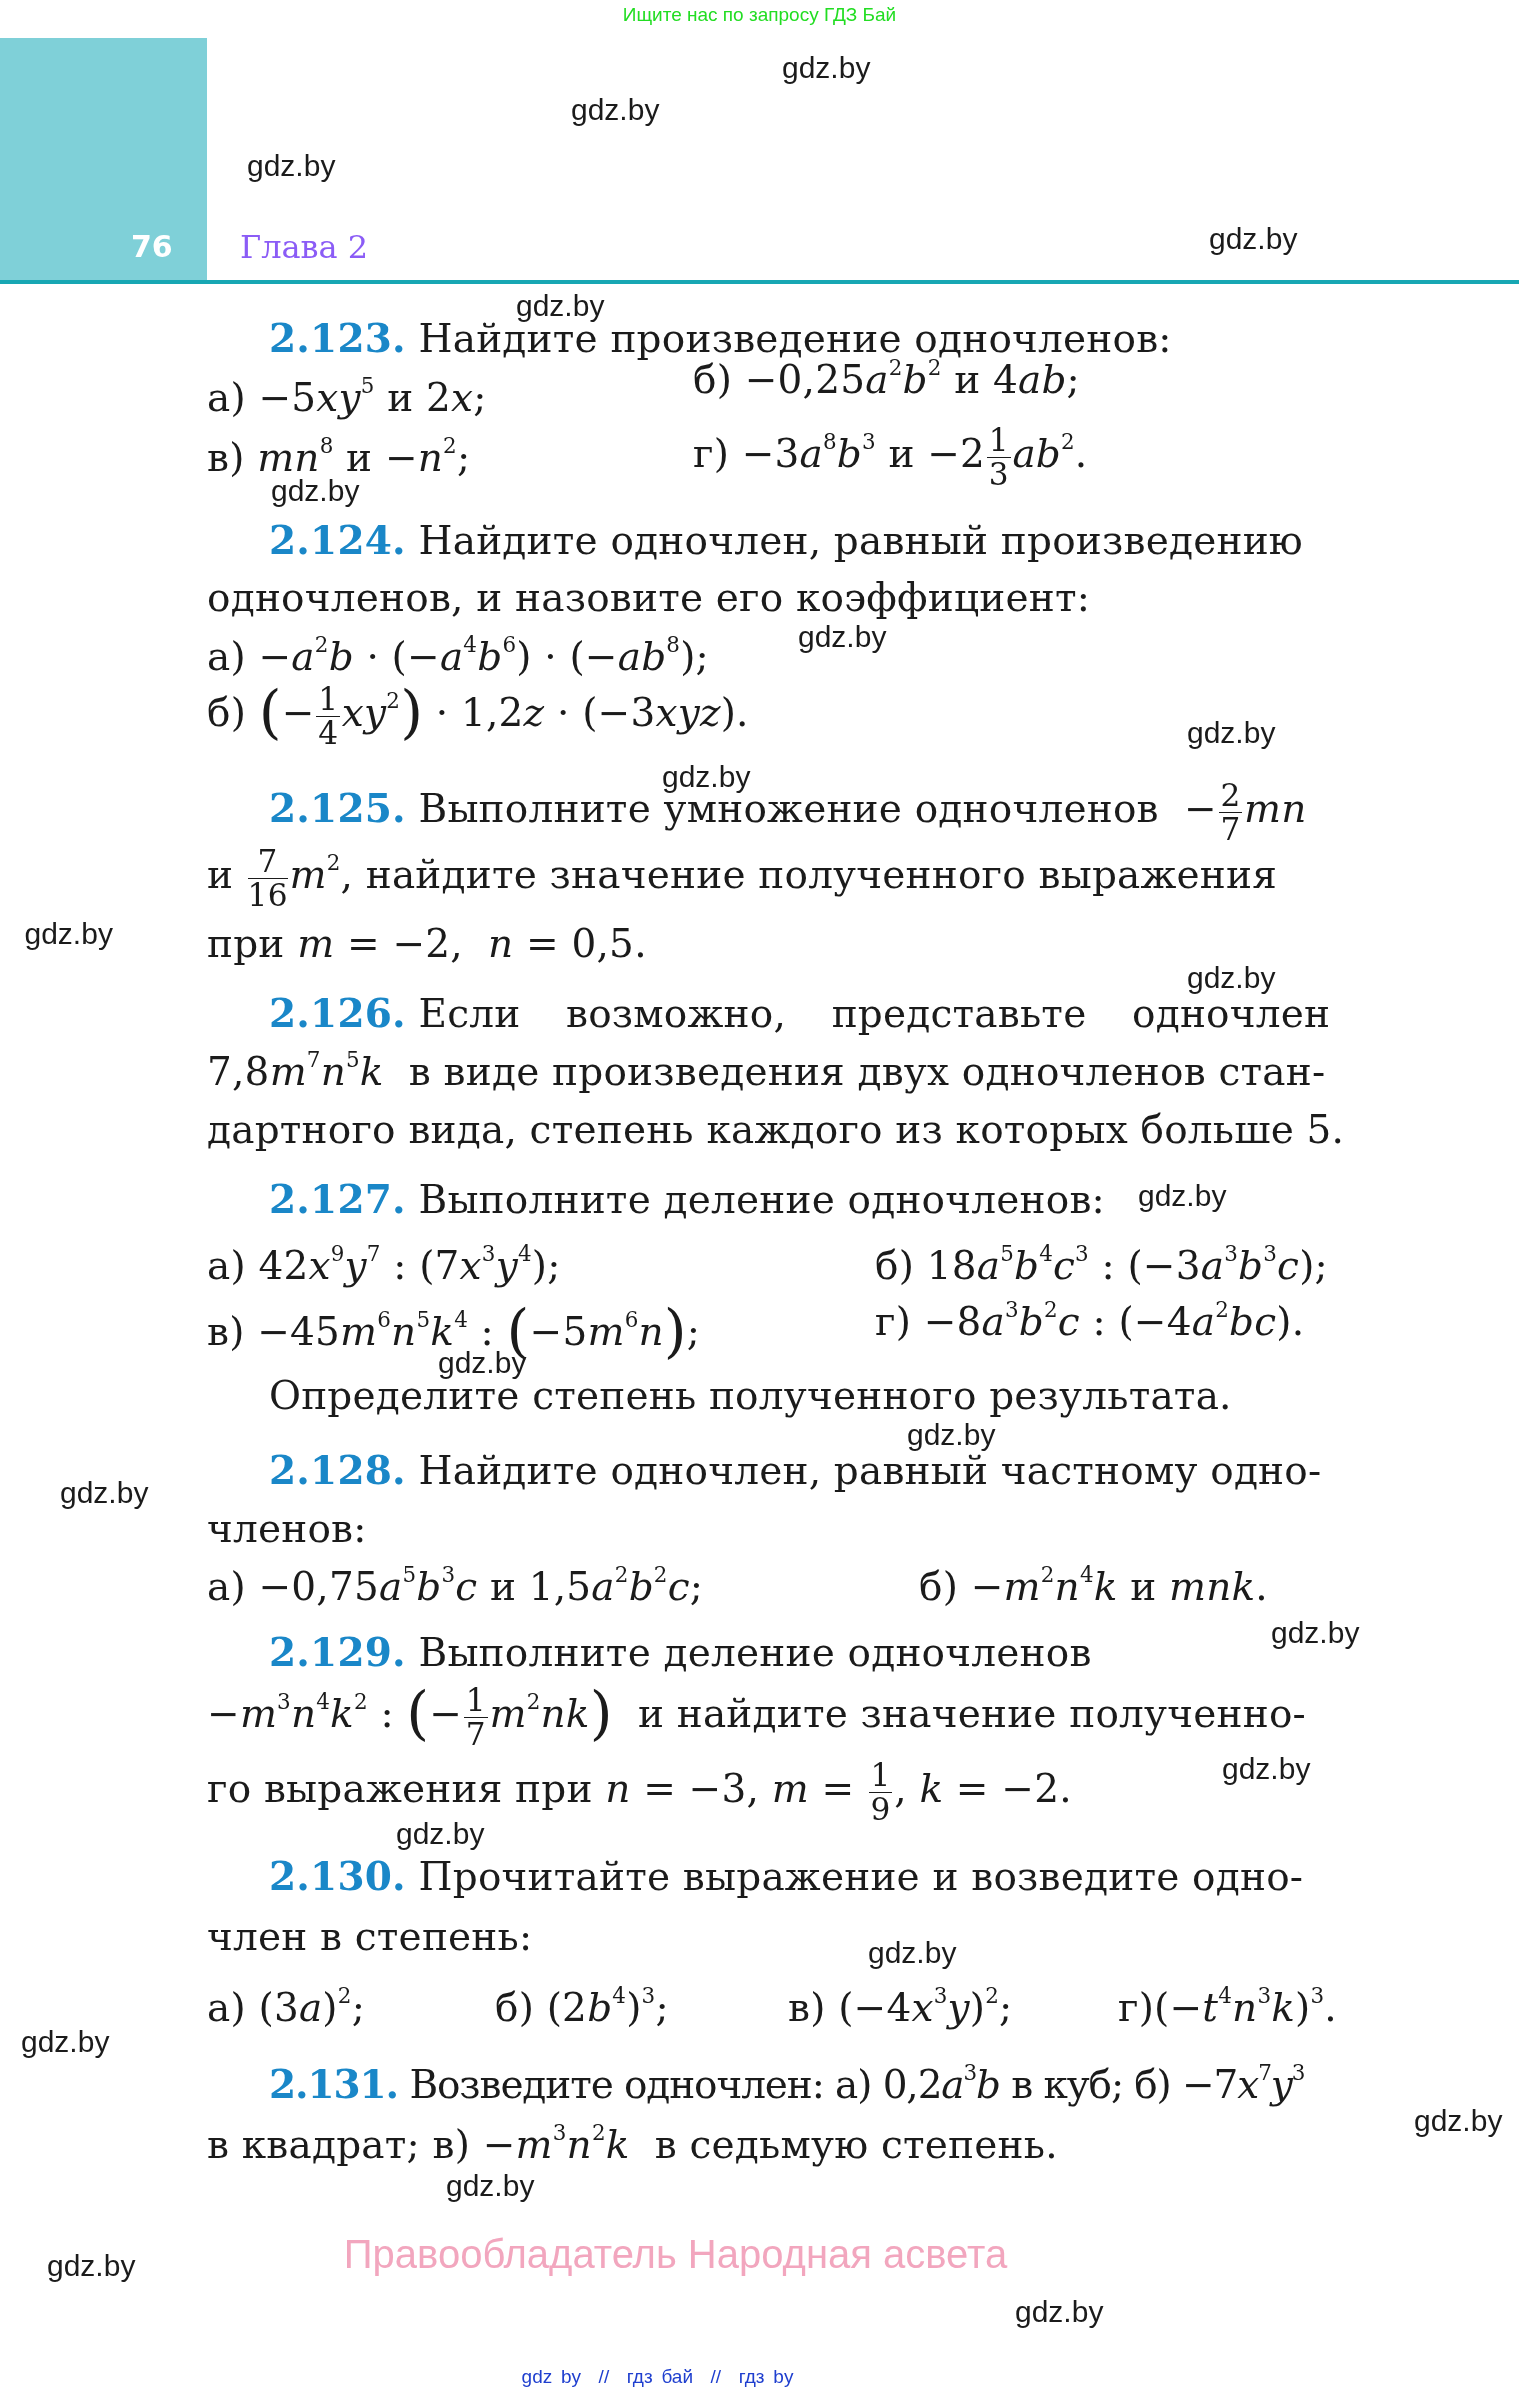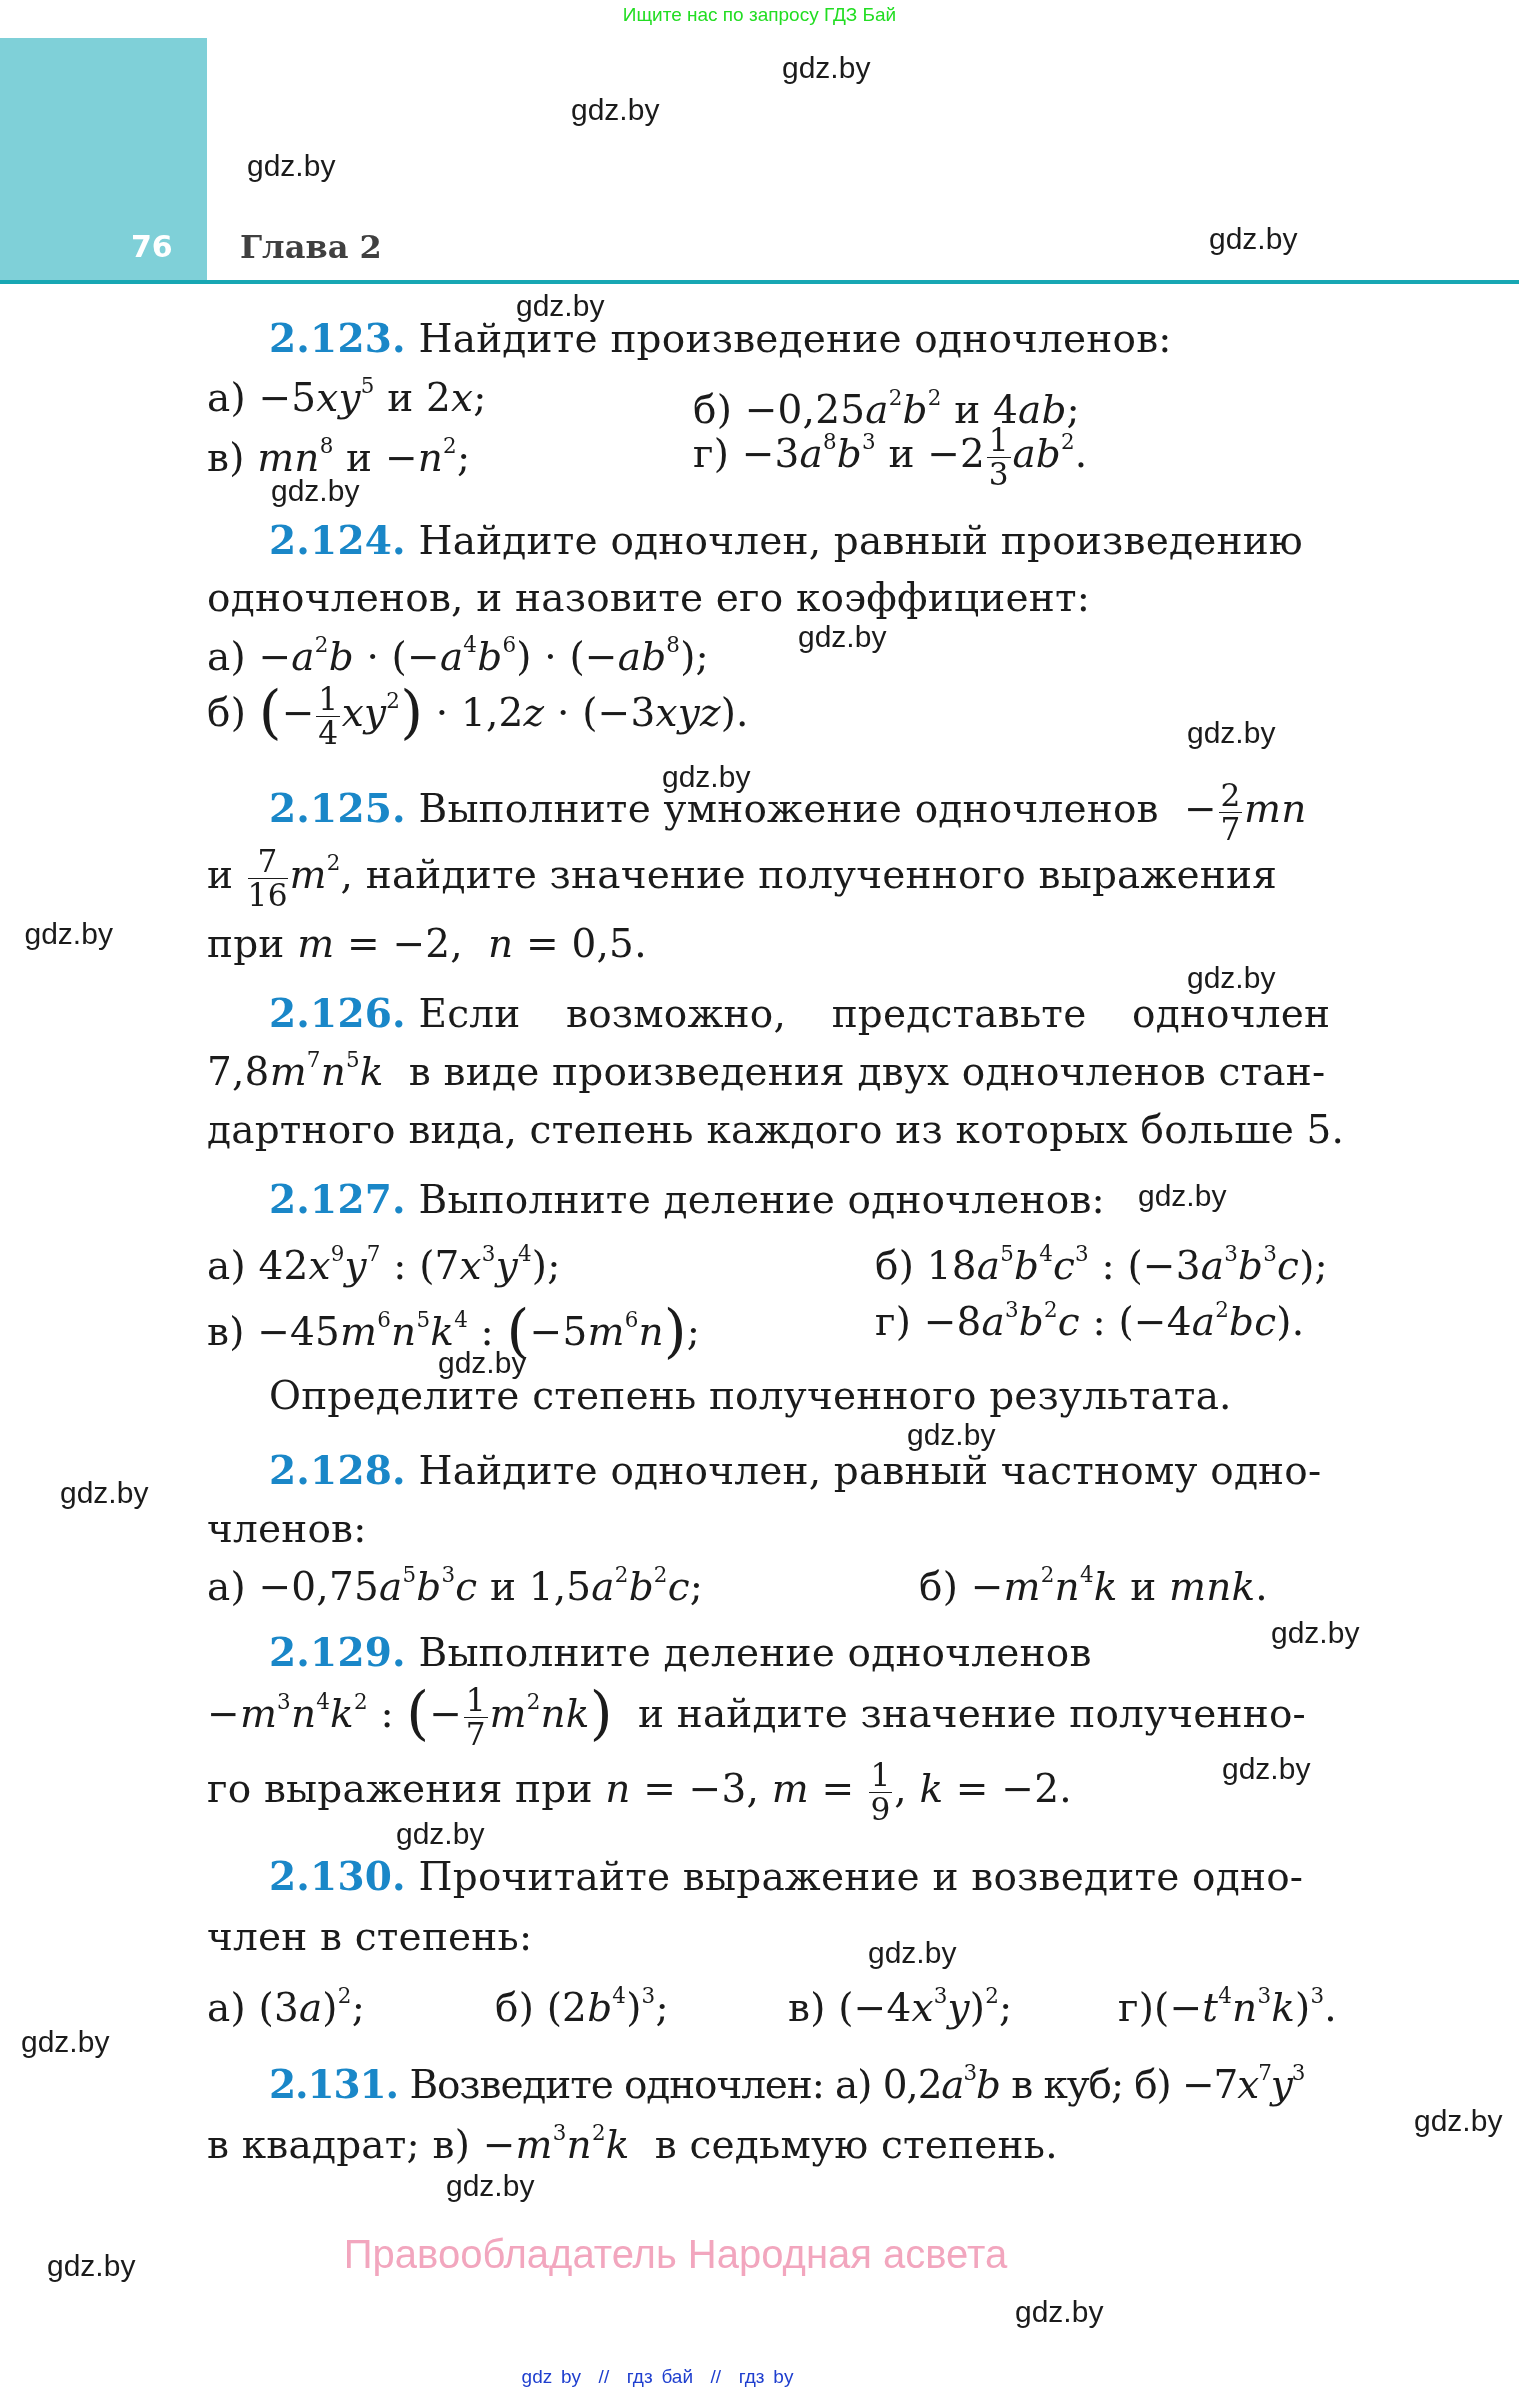--- a/index.html
+++ b/index.html
@@ -15,21 +15,21 @@
     font-size: 19px; color: #22dd22;
   }
   .teal-block { left: 0; top: 38px; width: 207px; height: 243px; background: #7fd0d8; }
   .teal-line { left: 0; top: 280px; width: 1519px; height: 4.4px; background: #17a7b3; }
   .page-num {
     left: 131px; top: 229px; width: 70px; text-align: left;
     font-family: "DejaVu Sans", "Liberation Sans", sans-serif;
     font-weight: bold; font-size: 30px; color: #ffffff;
   }
   .chapter {
-    left: 240px; top: 228px; font-weight: bold; font-size: 32px; color: #404040;
+    left: 240px; top: 228px; font-weight: normal; font-size: 32px; color: #8b5cf6;
   }
   .wm {
     font-family: "Liberation Sans", "DejaVu Sans", sans-serif;
     font-size: 30px; color: #1b1b1b;
   }
   .line {
     position: absolute; font-size: 39px; line-height: 1; white-space: nowrap;
     letter-spacing: 0.2px;
   }
   .num { color: #1a87c8; font-weight: bold; }
@@ -86,21 +86,21 @@
 <div class="abs wm" style="left:1414px;top:2104px">gdz.by</div>
 <div class="abs wm" style="left:446px;top:2169px">gdz.by</div>
 <div class="abs wm" style="left:47px;top:2249px">gdz.by</div>
 <div class="abs wm" style="left:1015px;top:2295px">gdz.by</div>
 
 <div class="line" style="left:269px;top:319px">
   <span class="num">2.123.</span>
   <span>Найдите произведение одночленов:</span>
 </div>
 <div class="line" style="left:207px;top:378px">а) −5<span class="m">xy</span><sup>5</sup> и 2<span class="m">x</span>;</div>
-<div class="line" style="left:693px;top:390px">б) −0,25<span class="m">a</span><sup>2</sup><span class="m">b</span><sup>2</sup> и 4<span class="m">ab</span>;</div>
+<div class="line" style="left:693px;top:360px">б) −0,25<span class="m">a</span><sup>2</sup><span class="m">b</span><sup>2</sup> и 4<span class="m">ab</span>;</div>
 <div class="line" style="left:207px;top:438px">в) <span class="m">mn</span><sup>8</sup> и −<span class="m">n</span><sup>2</sup>;</div>
 <div class="line" style="left:693px;top:424px">г) −3<span class="m">a</span><sup>8</sup><span class="m">b</span><sup>3</sup> и −2<span class="frac"><span class="top">1</span><span>3</span></span><span class="m">ab</span><sup>2</sup>.</div>
 
 <div class="line" style="left:269px;top:521px">
   <span class="num">2.124.</span>
   <span>Найдите одночлен, равный произведению</span>
 </div>
 <div class="line" style="left:207px;top:578px">одночленов, и назовите его коэффициент:</div>
 <div class="line" style="left:207px;top:637px">а) −<span class="m">a</span><sup>2</sup><span class="m">b</span> · (−<span class="m">a</span><sup>4</sup><span class="m">b</span><sup>6</sup>) · (−<span class="m">ab</span><sup>8</sup>);</div>
 <div class="line" style="left:207px;top:683px">б) <span class="big-paren">(</span>−<span class="frac"><span class="top">1</span><span>4</span></span><span class="m">xy</span><sup>2</sup><span class="big-paren">)</span> · 1,2<span class="m">z</span> · (−3<span class="m">xyz</span>).</div>

